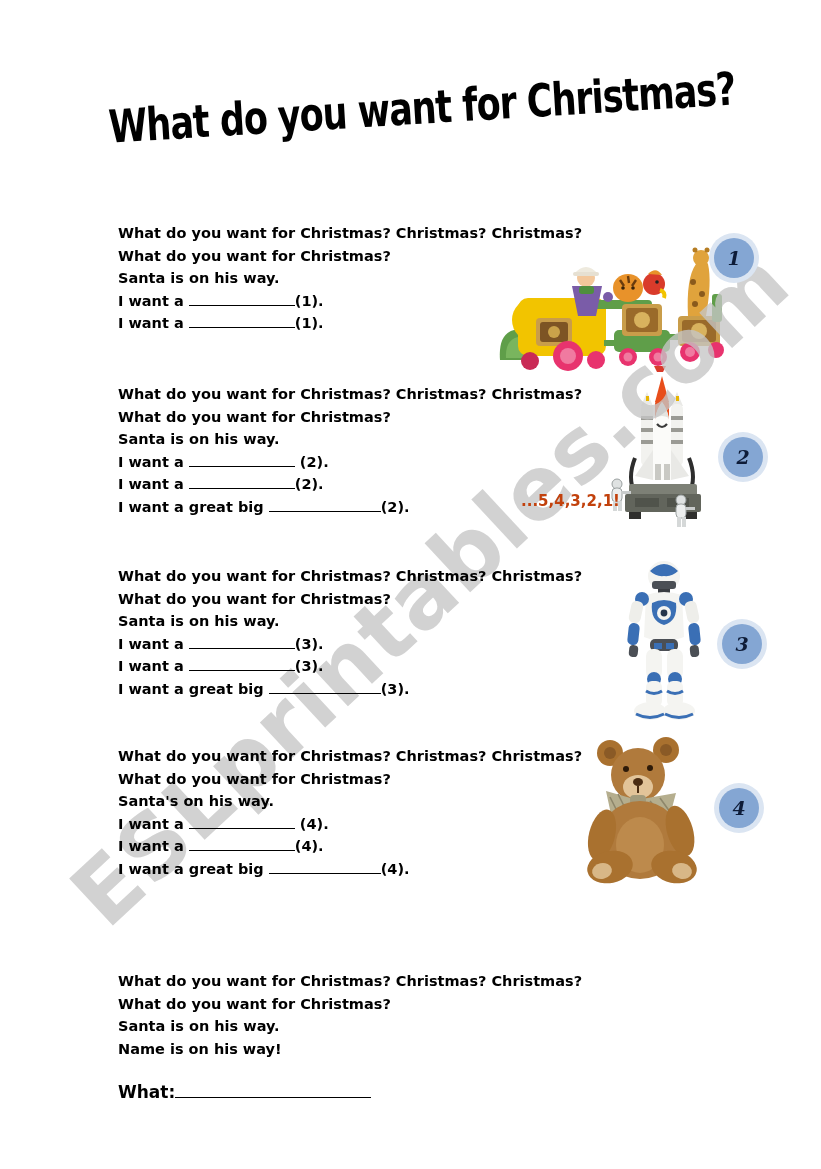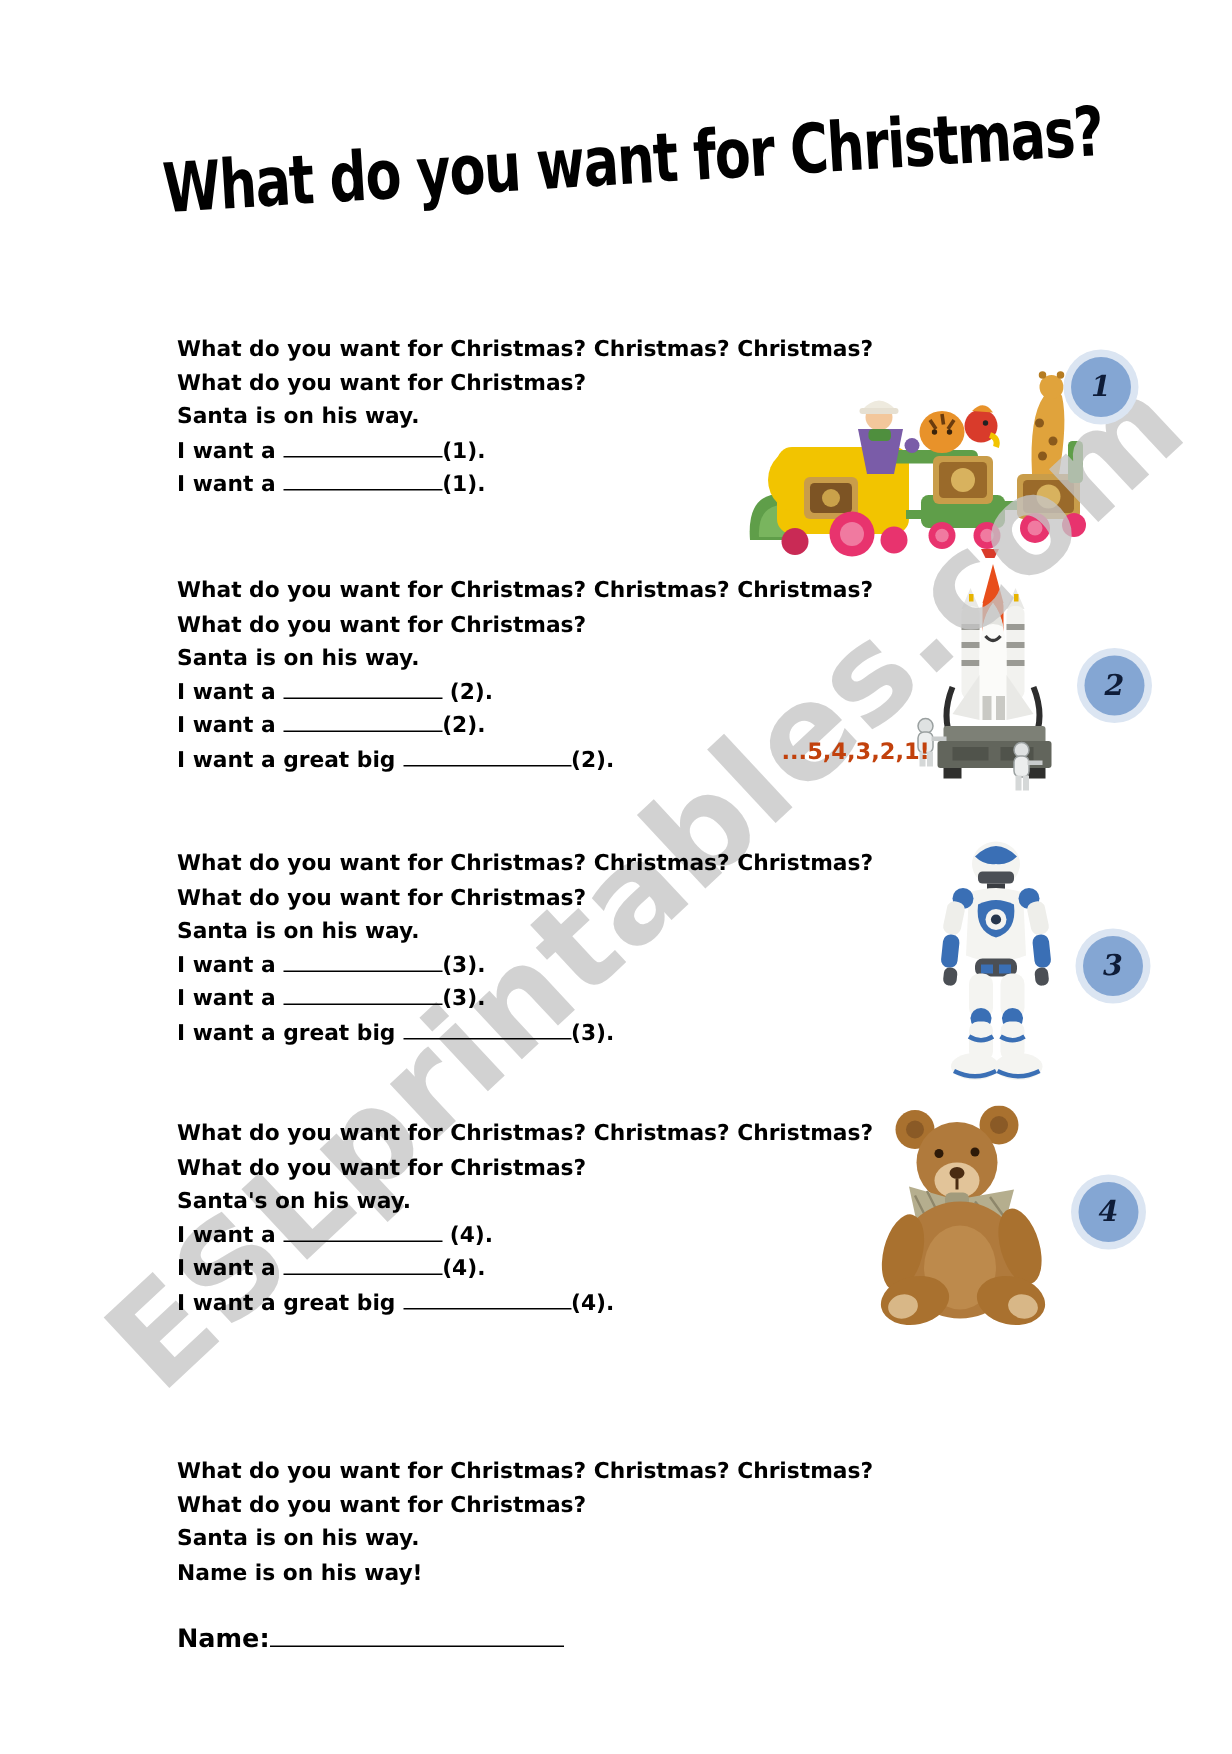--- a/index.html
+++ b/index.html
@@ -98,21 +98,21 @@
 
 
   <div class="verse" style="top:970px">
     <div class="vline">What do you want for Christmas? Christmas? Christmas?</div>
     <div class="vline">What do you want for Christmas?</div>
     <div class="vline">Santa is on his way.</div>
     <div class="vline">Name is on his way!</div>
   </div>
 
   <div class="name-row">
-    <span>Name:</span><span class="blank"></span>
+    <span>What:</span><span class="blank"></span>
   </div>
 
   <div class="badge" id="badge-1">
       <div class="inner">
         <span class="num">1</span>
       </div>
     </div>
   <div class="badge" id="badge-2">
       <div class="inner">
         <span class="num">2</span>

